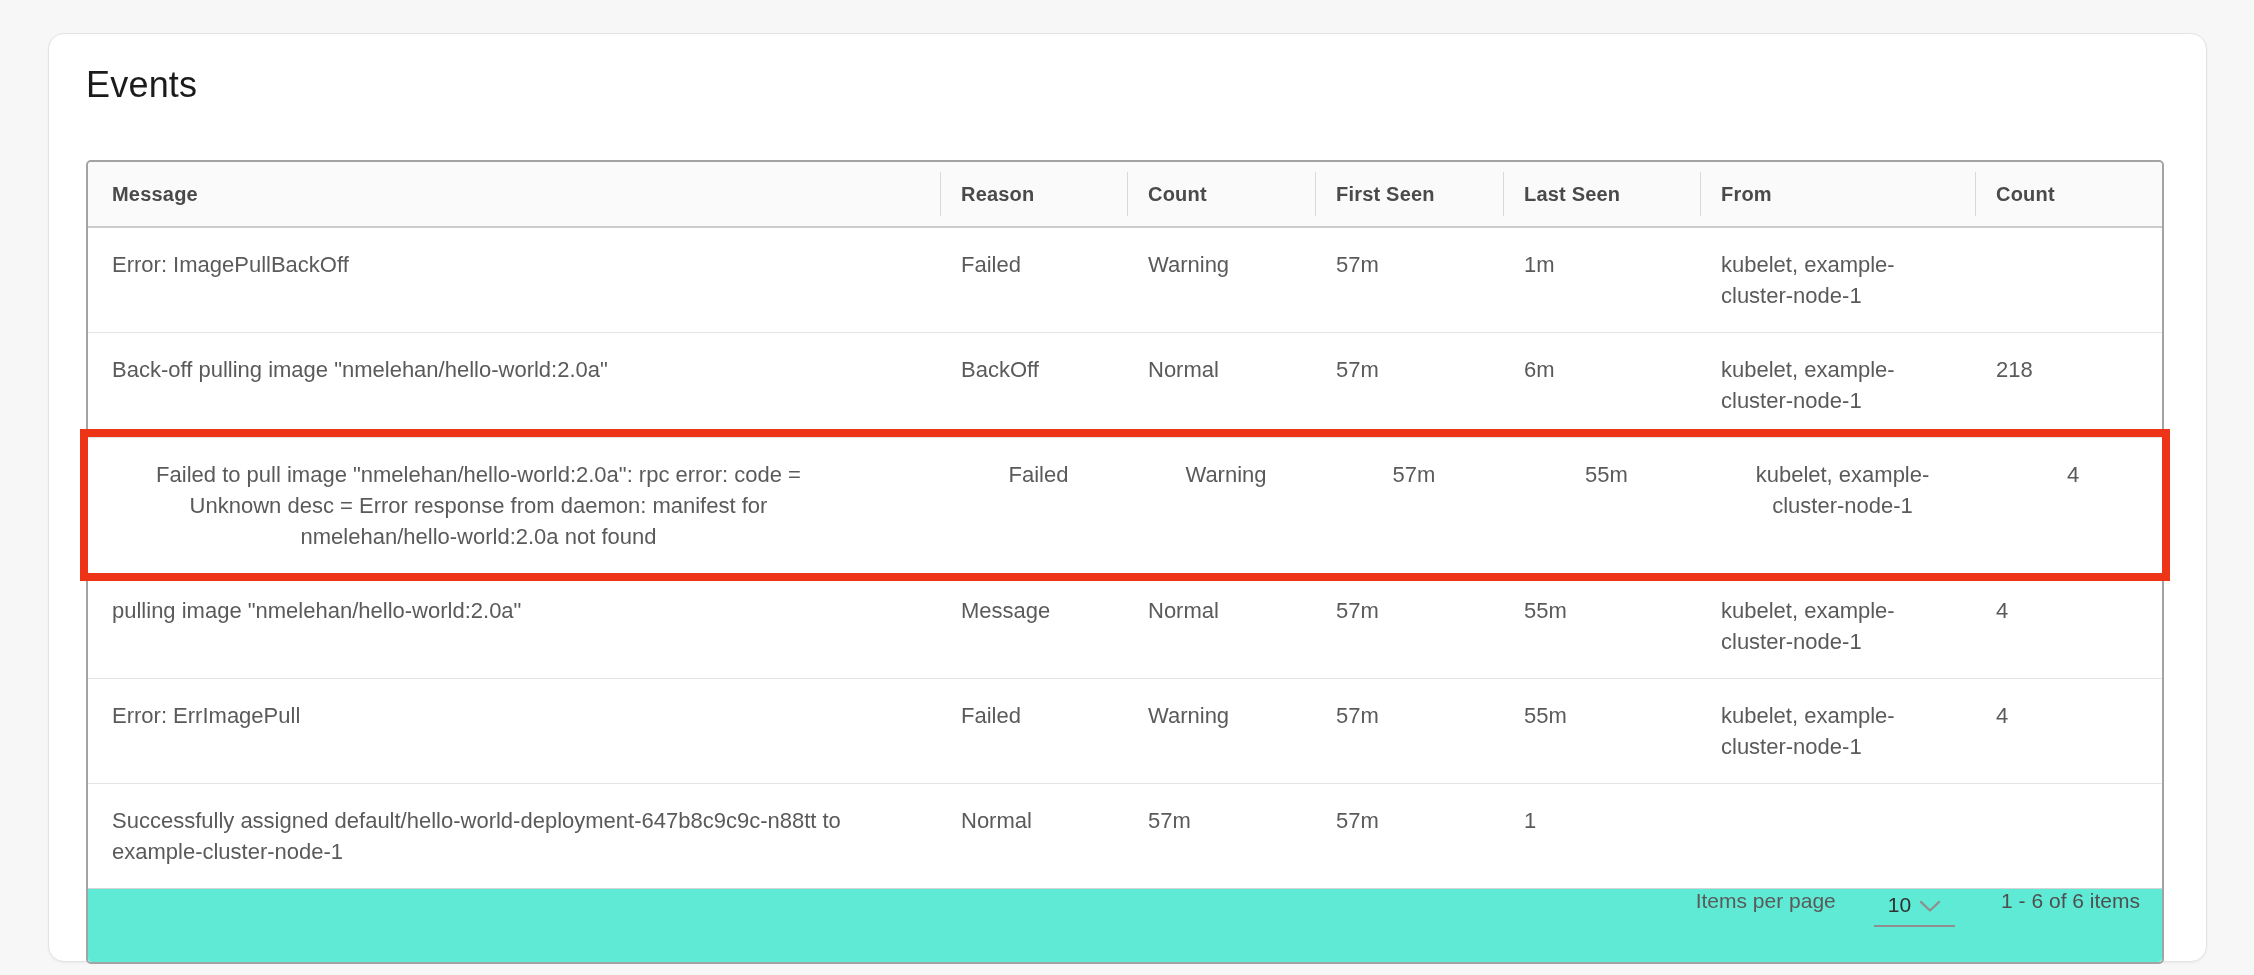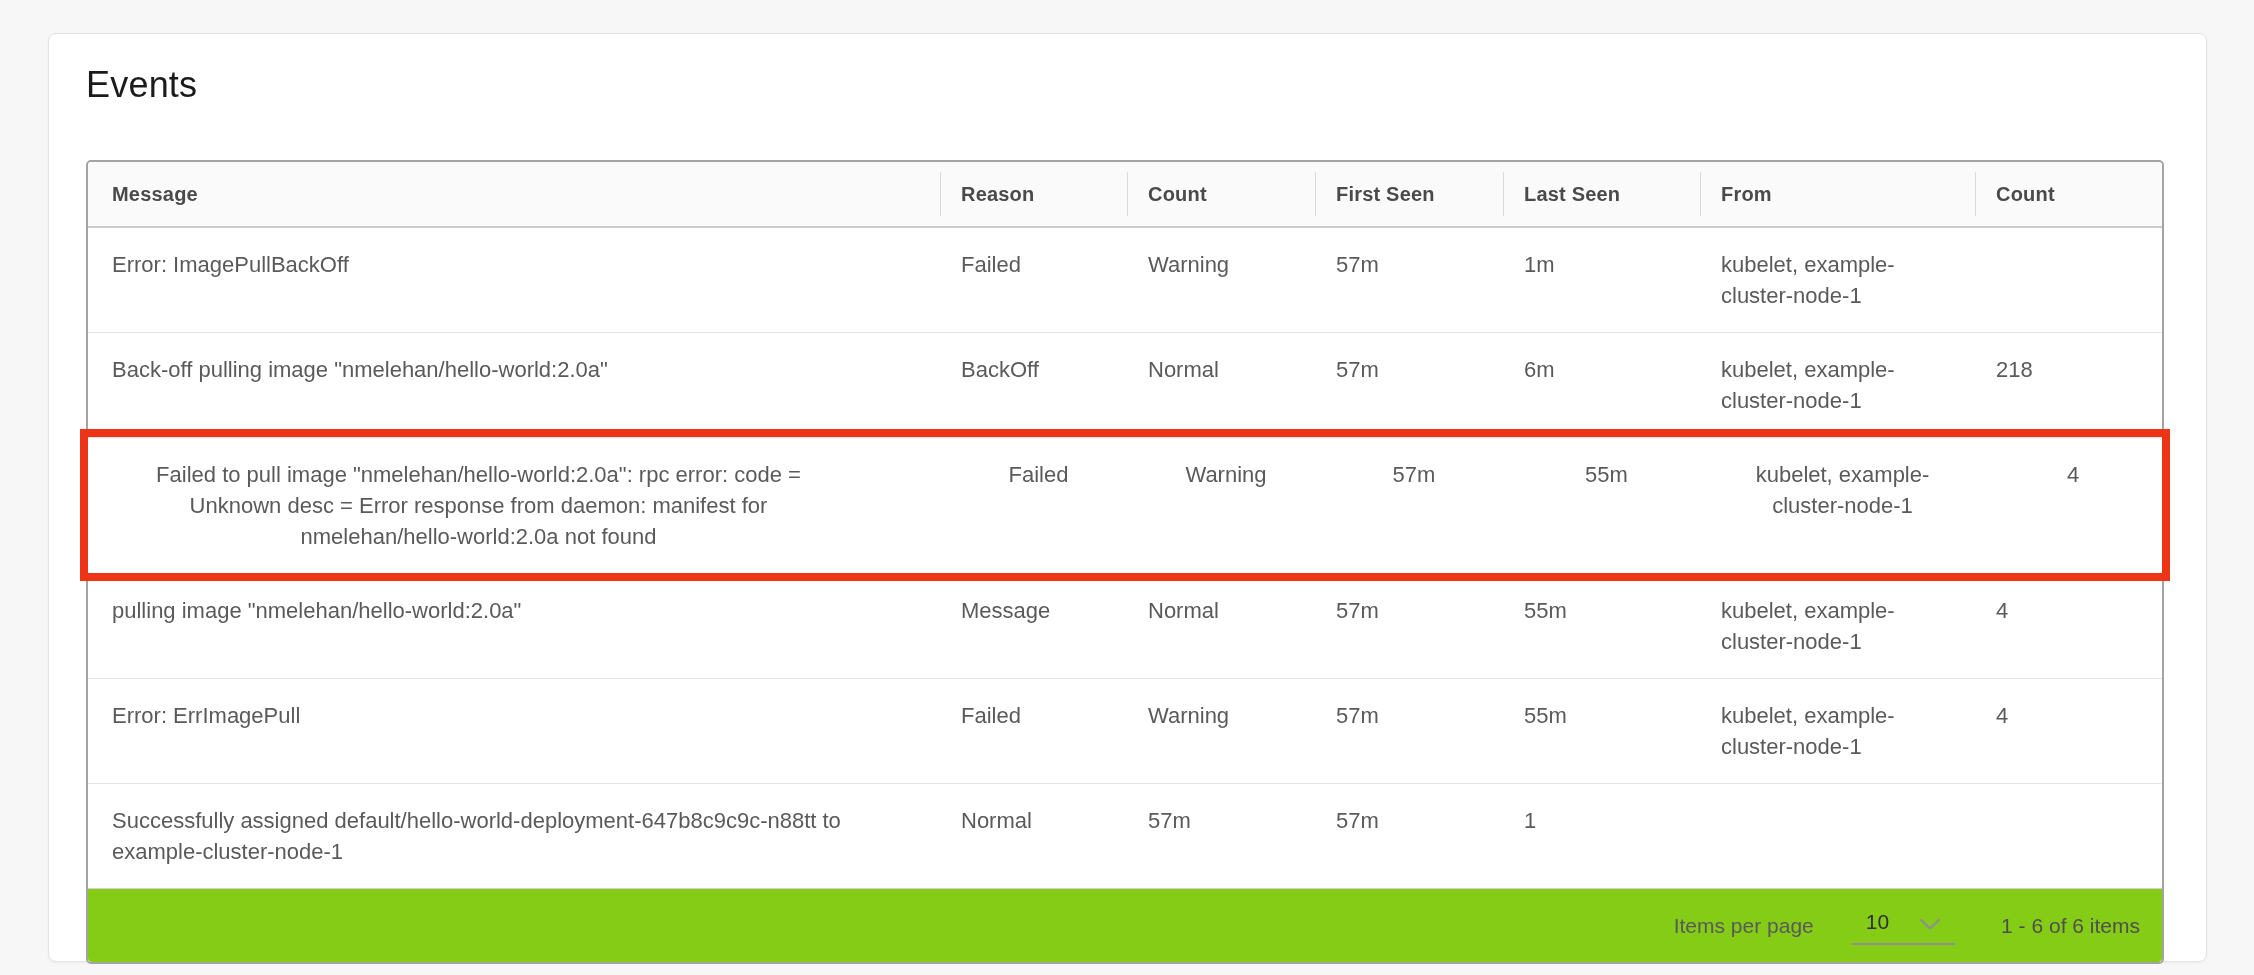--- a/index.html
+++ b/index.html
@@ -14,21 +14,21 @@
   }
 
   .card {
     position: absolute;
     left: 48px;
     top: 33px;
     width: 2159px;
     height: 929px;
     background: #ffffff;
     border: 1px solid #e3e3e3;
-    border-radius: 8px;
+    border-radius: 16px;
     box-shadow: 0 1px 3px rgba(0,0,0,0.05);
     padding: 30px 0 0 37px;
   }
 
   .page-title {
     font-size: 36px;
     font-weight: 400;
     color: #1b1b1b;
     letter-spacing: 0.2px;
     margin-bottom: 54px;
@@ -89,38 +89,38 @@
   }
 
   .cell {
     padding: 21px 12px 21px 20px;
     line-height: 31px;
     overflow-wrap: break-word;
   }
   .cell.msg { padding-left: 24px; padding-right: 96px; }
 
   .tfooter {
-    background: #84cc16;
+    background: #5eead4;
     border-top: 1px solid #d4d4d4;
     border-radius: 0 0 4px 4px;
     height: 74px;
     display: flex;
-    align-items: center;
+    align-items: flex-start;
     justify-content: flex-end;
     padding-right: 22px;
     font-size: 21px;
     color: #5a5a5a;
   }
 
   .ipp-label { margin-right: 38px; }
 
   .ipp-select {
     display: inline-flex;
     align-items: center;
-    gap: 30px;
+    gap: 8px;
     border: none;
     border-bottom: 2px solid #8f8f8f;
     background: transparent;
     padding: 2px 14px 7px 14px;
     font-size: 21px;
     color: #313131;
     cursor: pointer;
     margin-right: 46px;
     font-family: "Liberation Sans", sans-serif;
   }

